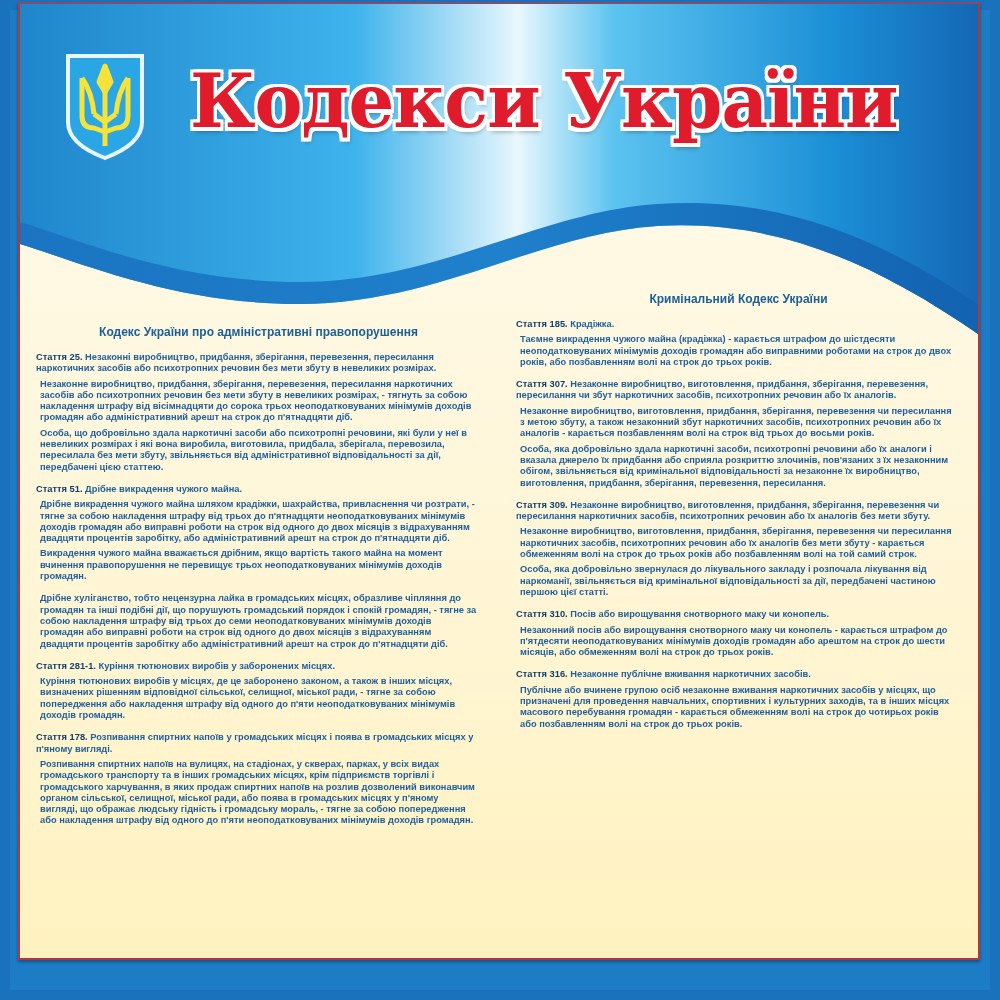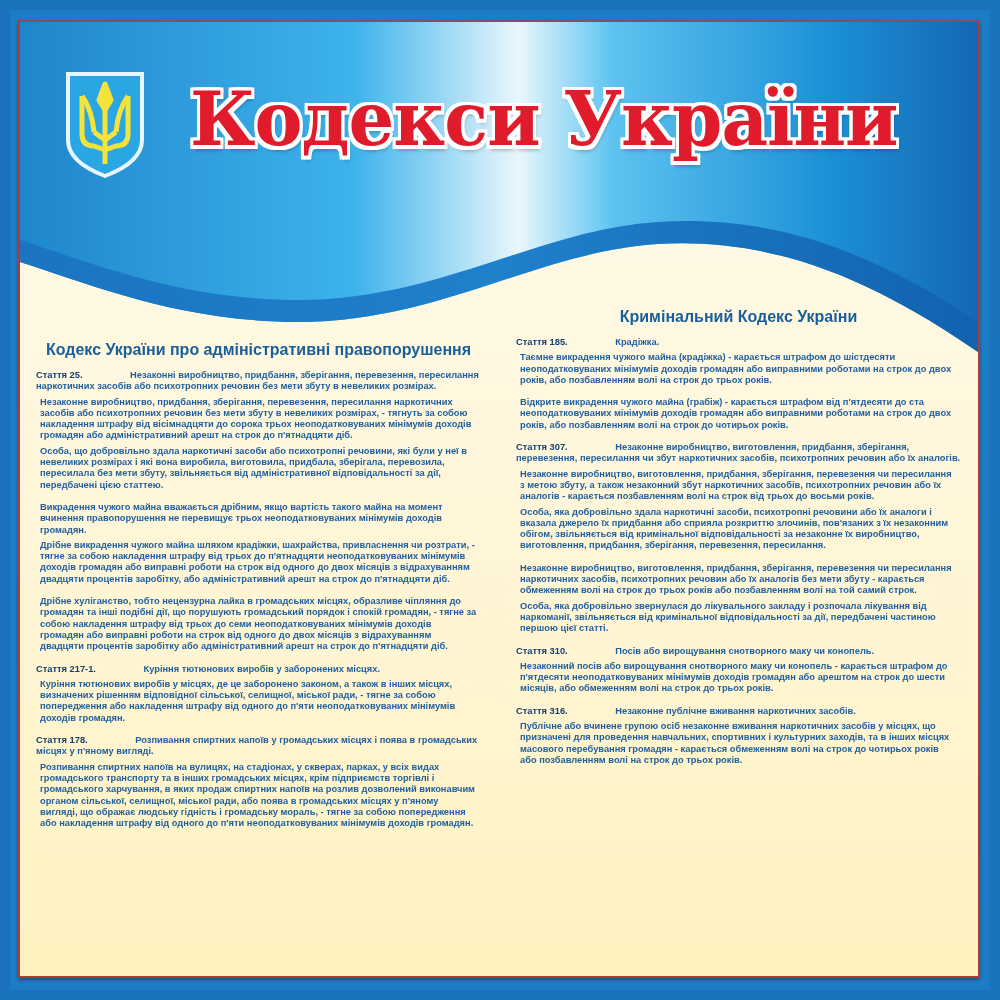--- a/index.html
+++ b/index.html
@@ -7,21 +7,21 @@
       width: 1000px; height: 1000px; overflow: hidden;
       background: #1a72bd;
       font-family: "Liberation Sans", sans-serif;
       position: relative;
     }
     .frame {
       position: absolute; left: 10px; top: 10px; right: 10px; bottom: 10px;
       background: #1d7cc6;
     }
     .inner {
-      position: absolute; left: 18px; top: 20px; width: 962px; height: 958px;
+      position: absolute; left: 18px; top: 2px; width: 962px; height: 958px;
       border: 2px solid #b03a3a;
       border-top-color: #8a4a6a;
       box-sizing: border-box;
       overflow: hidden;
       background: linear-gradient(180deg, #fffbee 0%, #fff6d8 55%, #fff2c0 100%);
       box-shadow: 0 2px 3px rgba(0,0,0,0.35);
     }
     .header-bg {
       position: absolute; left: 0; top: 0; width: 100%; height: 340px;
     }
@@ -47,29 +47,29 @@
       position: absolute;
       color: #1f5f9e;
       font-size: 9.3px;
       line-height: 11.3px;
       font-weight: bold;
     }
     .col-left { left: 16px; top: 318px; width: 445px; }
     .col-right { left: 496px; top: 285px; width: 445px; }
     .col-heading {
       text-align: center;
-      font-size: 16px;
+      font-size: 12px;
       line-height: 20px;
       color: #1a5f9a;
       font-weight: bold;
       margin-bottom: 10px;
     }
     .article { margin-bottom: 11px; }
     .article-title .num { color: #123f6e; }
-    .article-title .name { color: #1f5f9e; margin-left: 45px; }
+    .article-title .name { color: #1f5f9e; }
     .para { margin: 4px; }
   </style>
 </head>
 <body>
 
 <div class="frame"></div>
 <div class="inner">
 
   <svg class="header-bg" viewBox="0 0 962 340" preserveAspectRatio="none">
     <defs>
@@ -109,58 +109,59 @@
   <div class="col col-left">
     <div class="col-heading">Кодекс України про адміністративні правопорушення</div>
 
     <div class="article">
       <div class="article-title"><span class="num">Стаття 25.</span> <span class="name">Незаконні виробництво, придбання, зберігання, перевезення, пересилання наркотичних засобів або психотропних речовин без мети збуту в невеликих розмірах.</span></div>
       <p class="para">Незаконне виробництво, придбання, зберігання, перевезення, пересилання наркотичних засобів або психотропних речовин без мети збуту в невеликих розмірах, - тягнуть за собою накладення штрафу від вісімнадцяти до сорока трьох неоподатковуваних мінімумів доходів громадян або адміністративний арешт на строк до п'ятнадцяти діб.</p>
       <p class="para">Особа, що добровільно здала наркотичні засоби або психотропні речовини, які були у неї в невеликих розмірах і які вона виробила, виготовила, придбала, зберігала, перевозила, пересилала без мети збуту, звільняється від адміністративної відповідальності за дії, передбачені цією статтею.</p>
     </div>
 
     <div class="article">
+      <div class="article-title"><span class="num">Стаття 51.</span> <span class="name">Дрібне викрадення чужого майна.</span></div>
+      <p class="para">Дрібне викрадення чужого майна шляхом крадіжки, шахрайства, привласнення чи розтрати, - тягне за собою накладення штрафу від трьох до п'ятнадцяти неоподатковуваних мінімумів доходів громадян або виправні роботи на строк від одного до двох місяців з відрахуванням двадцяти процентів заробітку, або адміністративний арешт на строк до п'ятнадцяти діб.</p>
       <p class="para">Викрадення чужого майна вважається дрібним, якщо вартість такого майна на момент вчинення правопорушення не перевищує трьох неоподатковуваних мінімумів доходів громадян.</p>
-      <p class="para">Дрібне викрадення чужого майна шляхом крадіжки, шахрайства, привласнення чи розтрати, - тягне за собою накладення штрафу від трьох до п'ятнадцяти неоподатковуваних мінімумів доходів громадян або виправні роботи на строк від одного до двох місяців з відрахуванням двадцяти процентів заробітку, або адміністративний арешт на строк до п'ятнадцяти діб.</p>
     </div>
 
     <div class="article">
       <p class="para">Дрібне хуліганство, тобто нецензурна лайка в громадських місцях, образливе чіпляння до громадян та інші подібні дії, що порушують громадський порядок і спокій громадян, - тягне за собою накладення штрафу від трьох до семи неоподатковуваних мінімумів доходів громадян або виправні роботи на строк від одного до двох місяців з відрахуванням двадцяти процентів заробітку або адміністративний арешт на строк до п'ятнадцяти діб.</p>
     </div>
 
     <div class="article">
-      <div class="article-title"><span class="num">Стаття 217-1.</span> <span class="name">Куріння тютюнових виробів у заборонених місцях.</span></div>
+      <div class="article-title"><span class="num">Стаття 281-1.</span> <span class="name">Куріння тютюнових виробів у заборонених місцях.</span></div>
       <p class="para">Куріння тютюнових виробів у місцях, де це заборонено законом, а також в інших місцях, визначених рішенням відповідної сільської, селищної, міської ради, - тягне за собою попередження або накладення штрафу від одного до п'яти неоподатковуваних мінімумів доходів громадян.</p>
     </div>
 
     <div class="article">
       <div class="article-title"><span class="num">Стаття 178.</span> <span class="name">Розпивання спиртних напоїв у громадських місцях і поява в громадських місцях у п'яному вигляді.</span></div>
       <p class="para">Розпивання спиртних напоїв на вулицях, на стадіонах, у скверах, парках, у всіх видах громадського транспорту та в інших громадських місцях, крім підприємств торгівлі і громадського харчування, в яких продаж спиртних напоїв на розлив дозволений виконавчим органом сільської, селищної, міської ради, або поява в громадських місцях у п'яному вигляді, що ображає людську гідність і громадську мораль, - тягне за собою попередження або накладення штрафу від одного до п'яти неоподатковуваних мінімумів доходів громадян.</p>
     </div>
   </div>
 
   <div class="col col-right">
     <div class="col-heading">Кримінальний Кодекс України</div>
 
     <div class="article">
       <div class="article-title"><span class="num">Стаття 185.</span> <span class="name">Крадіжка.</span></div>
       <p class="para">Таємне викрадення чужого майна (крадіжка) - карається штрафом до шістдесяти неоподатковуваних мінімумів доходів громадян або виправними роботами на строк до двох років, або позбавленням волі на строк до трьох років.</p>
     </div>
 
     <div class="article">
-      <p class="para">Відкрите викрадення чужого майна (грабіж) - карається штрафом від п'ятдесяти до ста неоподатковуваних мінімумів доходів громадян або виправними роботами на строк до двох років, або позбавленням волі на строк до чотирьох років.</p>
     </div>
 
     <div class="article">
       <div class="article-title"><span class="num">Стаття 307.</span> <span class="name">Незаконне виробництво, виготовлення, придбання, зберігання, перевезення, пересилання чи збут наркотичних засобів, психотропних речовин або їх аналогів.</span></div>
       <p class="para">Незаконне виробництво, виготовлення, придбання, зберігання, перевезення чи пересилання з метою збуту, а також незаконний збут наркотичних засобів, психотропних речовин або їх аналогів - карається позбавленням волі на строк від трьох до восьми років.</p>
       <p class="para">Особа, яка добровільно здала наркотичні засоби, психотропні речовини або їх аналоги і вказала джерело їх придбання або сприяла розкриттю злочинів, пов'язаних з їх незаконним обігом, звільняється від кримінальної відповідальності за незаконне їх виробництво, виготовлення, придбання, зберігання, перевезення, пересилання.</p>
     </div>
 
     <div class="article">
+      <div class="article-title"><span class="num">Стаття 309.</span> <span class="name">Незаконне виробництво, виготовлення, придбання, зберігання, перевезення чи пересилання наркотичних засобів, психотропних речовин або їх аналогів без мети збуту.</span></div>
       <p class="para">Незаконне виробництво, виготовлення, придбання, зберігання, перевезення чи пересилання наркотичних засобів, психотропних речовин або їх аналогів без мети збуту - карається обмеженням волі на строк до трьох років або позбавленням волі на той самий строк.</p>
       <p class="para">Особа, яка добровільно звернулася до лікувального закладу і розпочала лікування від наркоманії, звільняється від кримінальної відповідальності за дії, передбачені частиною першою цієї статті.</p>
     </div>
 
     <div class="article">
       <div class="article-title"><span class="num">Стаття 310.</span> <span class="name">Посів або вирощування снотворного маку чи конопель.</span></div>
       <p class="para">Незаконний посів або вирощування снотворного маку чи конопель - карається штрафом до п'ятдесяти неоподатковуваних мінімумів доходів громадян або арештом на строк до шести місяців, або обмеженням волі на строк до трьох років.</p>
     </div>
 
     <div class="article">

